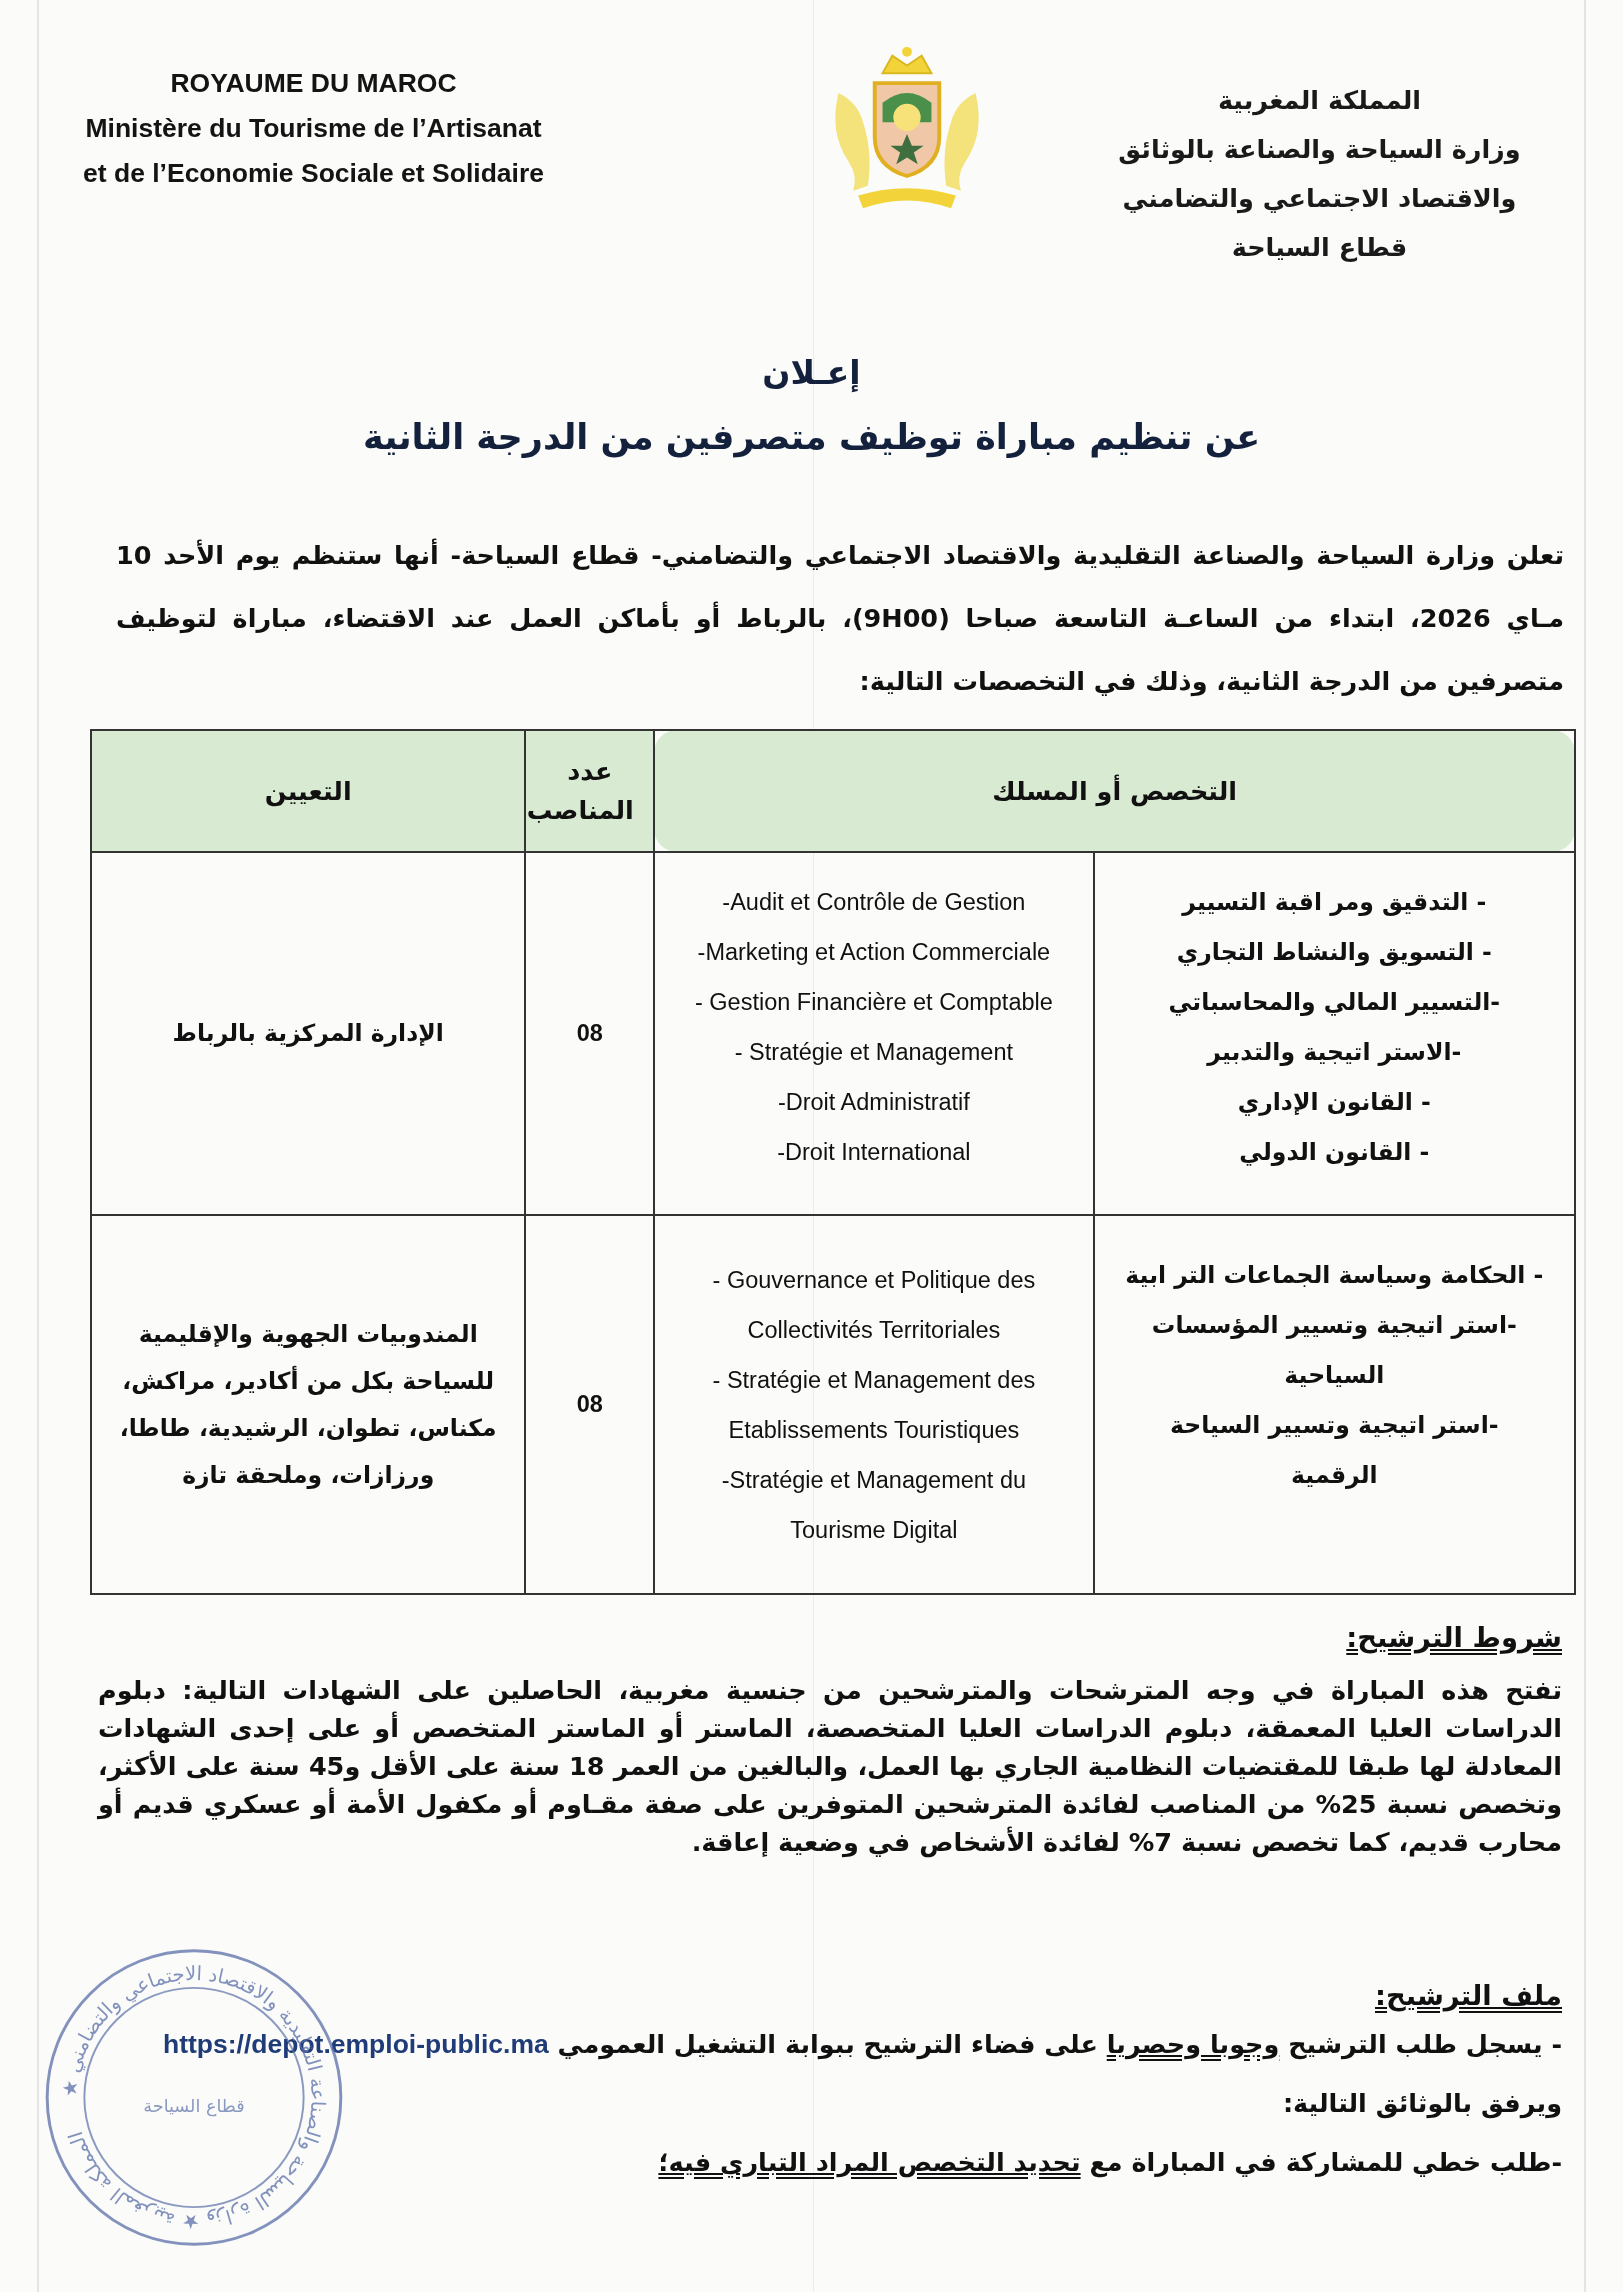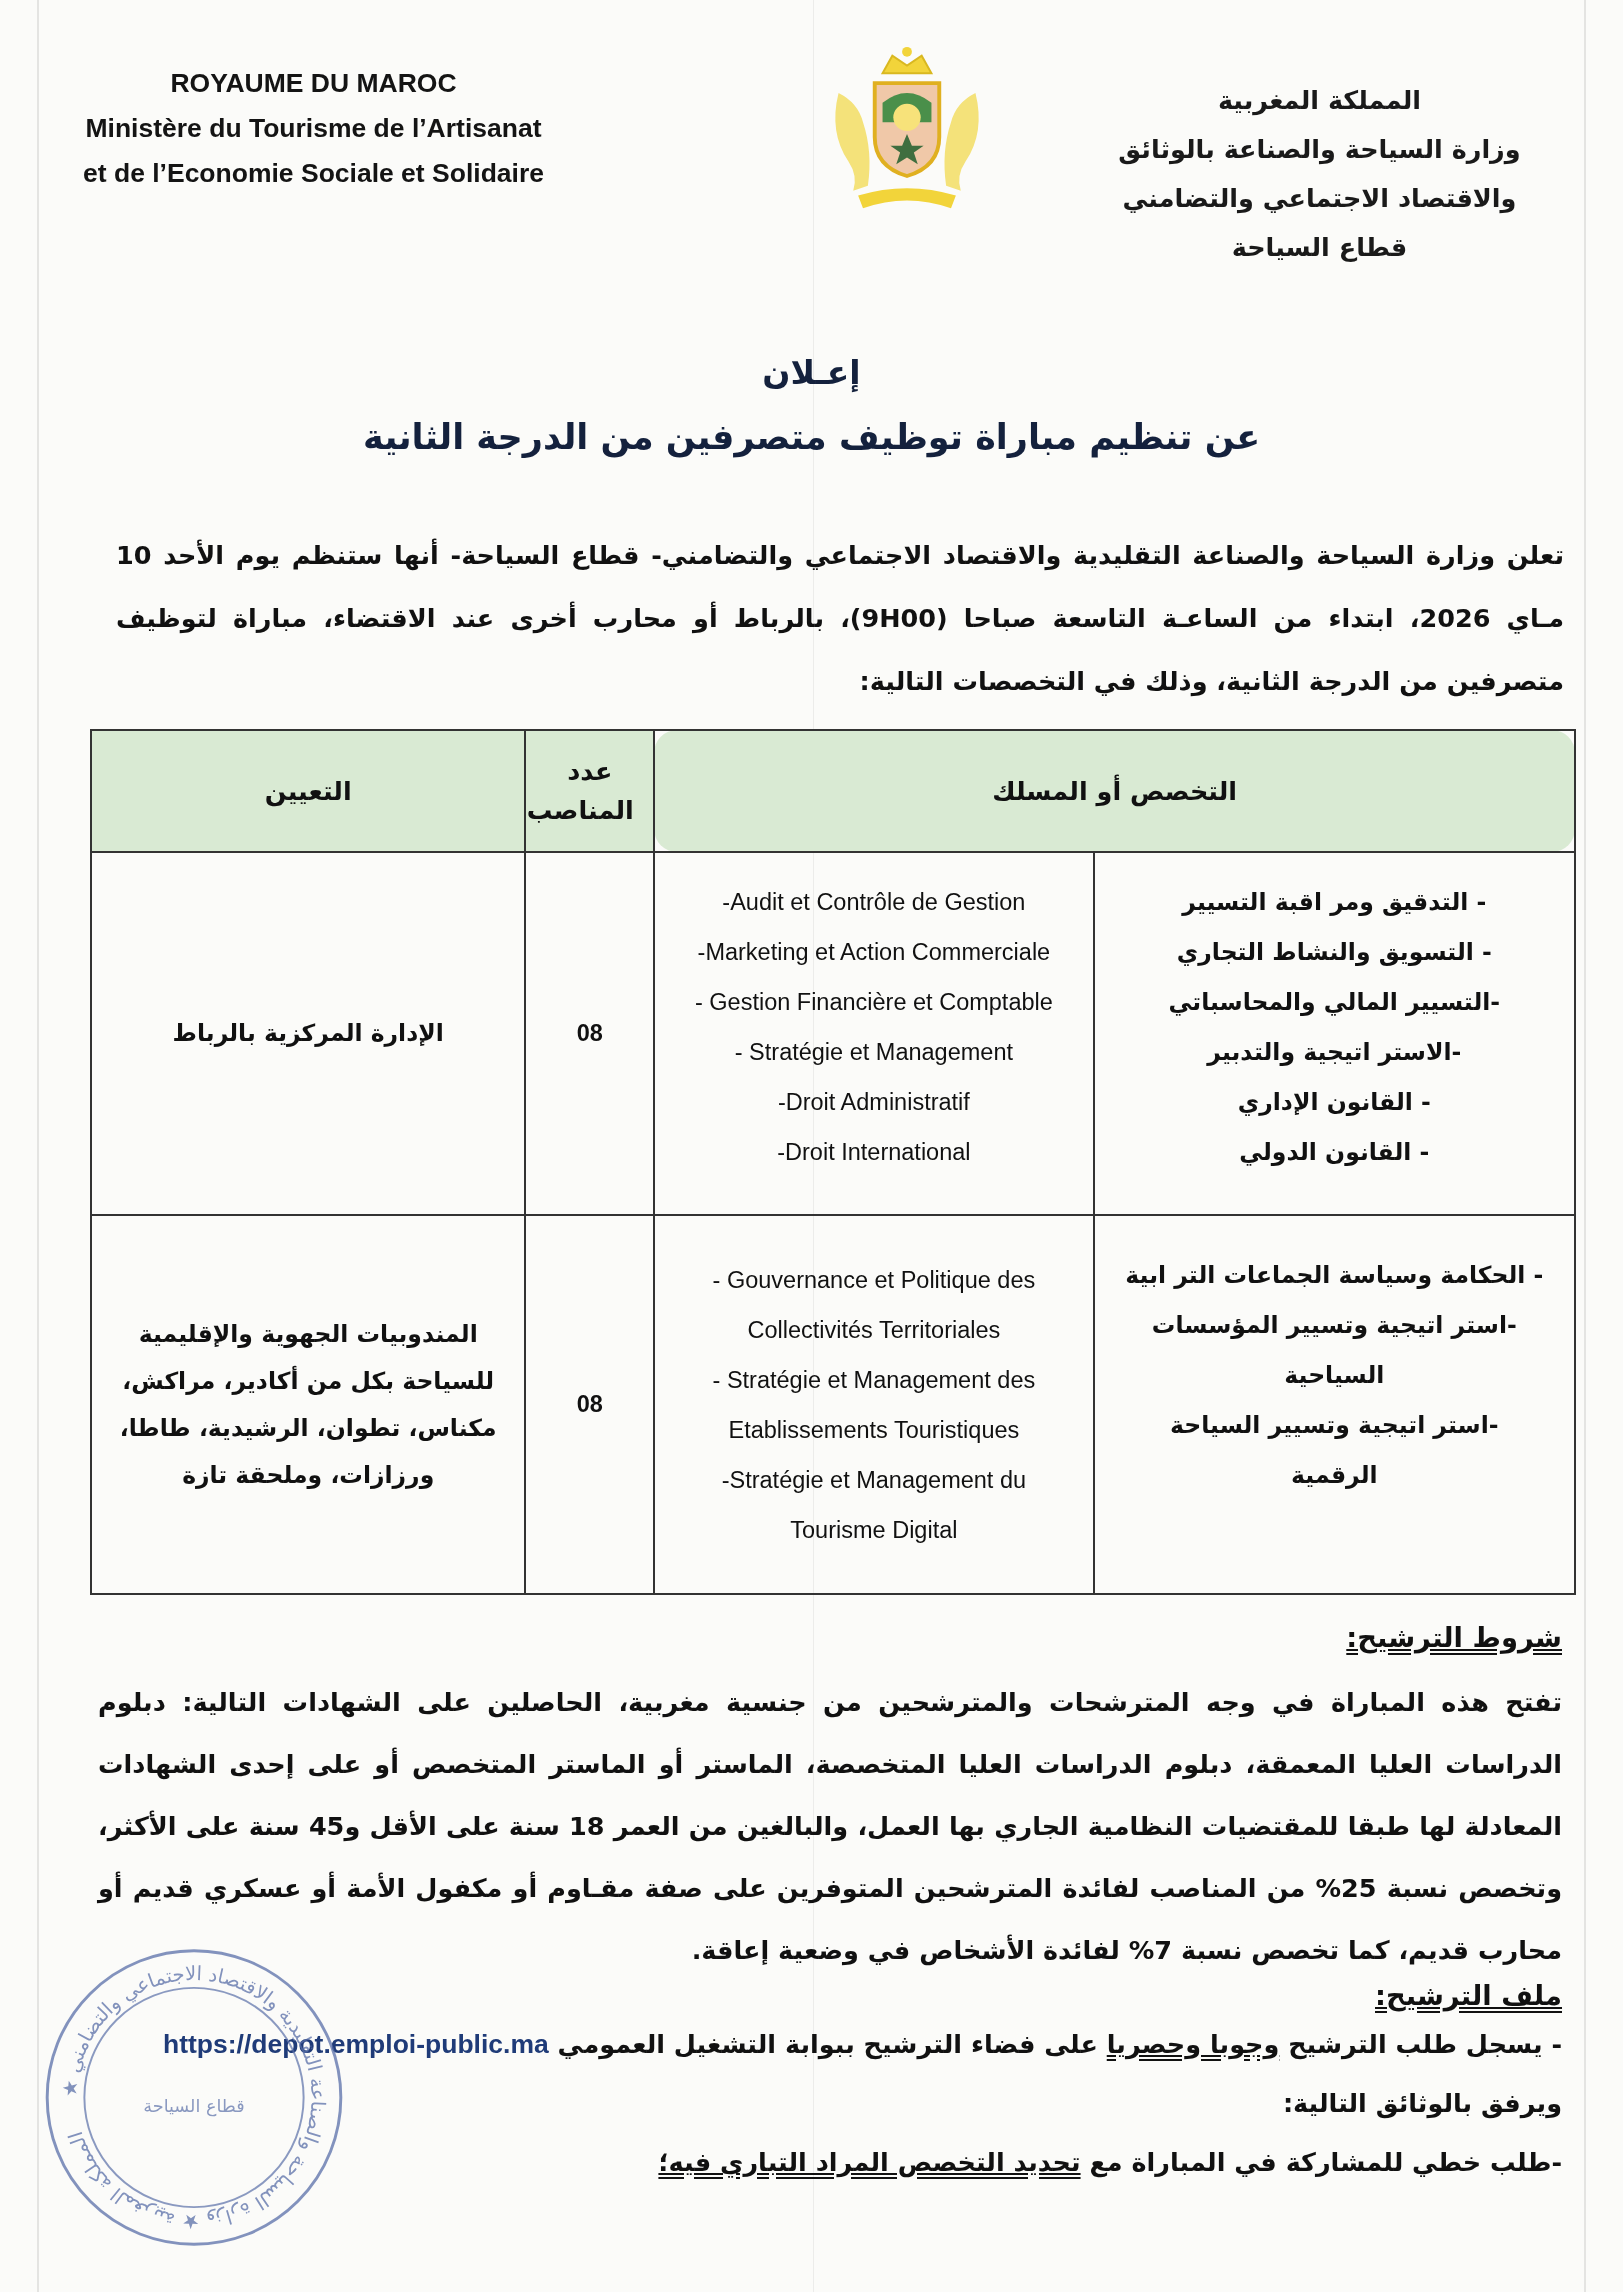--- a/index.html
+++ b/index.html
@@ -71,21 +71,21 @@
   .num { font-family: "Liberation Sans", sans-serif; font-weight: bold; font-size: 25.5px; }
   .asg { font-weight: bold; font-size: 23.5px; line-height: 47px; direction: rtl; padding: 0 27.4px !important; }
   
   .sec-h {
     position: absolute; right: 61px; direction: rtl; font-weight: bold; font-size: 27.4px;
     text-decoration: underline; text-decoration-style: double; color: #111;
   }
   .para {
     position: absolute; left: 98px; right: 61px; direction: rtl;
     text-align: justify; text-align-last: right; font-weight: bold; font-size: 25.5px;
-    line-height: 62px; color: #111;
+    line-height: 38px; color: #111;
   }
   .line {
     position: absolute; right: 61px; direction: rtl; font-weight: bold; font-size: 25.5px;
     white-space: nowrap; color: #111;
   }
   .line u { text-decoration-style: double; }
   .link { color: #1f3b78; font-family: "Liberation Sans", sans-serif; font-weight: bold; font-size: 26.5px; }
   .stamp { position: absolute; left: 37px; top: 1936px; width: 314px; height: 323px; }
 </style>
 </head>
@@ -116,21 +116,21 @@
 <div class="hdr-ar">
   <div>المملكة المغربية</div>
   <div>وزارة السياحة والصناعة بالوثائق</div>
   <div>والاقتصاد الاجتماعي والتضامني</div>
   <div>قطاع السياحة</div>
 </div>
 
 <div class="title1">إعـلان</div>
 <div class="title2">عن تنظيم مباراة توظيف متصرفين من الدرجة الثانية</div>
 
-<div class="intro"><span>تعلن وزارة السياحة والصناعة التقليدية والاقتصاد الاجتماعي والتضامني- </span><b>قطاع السياحة</b><span>- أنها ستنظم </span><b>يوم الأحد 10 مـاي 2026</b><span>، ابتداء من الساعـة التاسعة صباحا (9H00)، بالرباط أو محارب أخرى عند الاقتضاء، مباراة لتوظيف </span><b>متصرفين من الدرجة الثانية</b><span>، وذلك في التخصصات التالية:</span></div>
+<div class="intro"><span>تعلن وزارة السياحة والصناعة التقليدية والاقتصاد الاجتماعي والتضامني- </span><b>قطاع السياحة</b><span>- أنها ستنظم </span><b>يوم الأحد 10 مـاي 2026</b><span>، ابتداء من الساعـة التاسعة صباحا (9H00)، بالرباط أو بأماكن العمل عند الاقتضاء، مباراة لتوظيف </span><b>متصرفين من الدرجة الثانية</b><span>، وذلك في التخصصات التالية:</span></div>
 
 <table class="tbl">
   <thead>
     <tr>
       <th class="c-ar" colspan="2">التخصص أو المسلك</th>
       <th class="c-num">
         <div style="width:88px;margin:0 auto;">عدد المناصب</div>
       </th>
       <th class="c-asg">التعيين</th>
     </tr>

